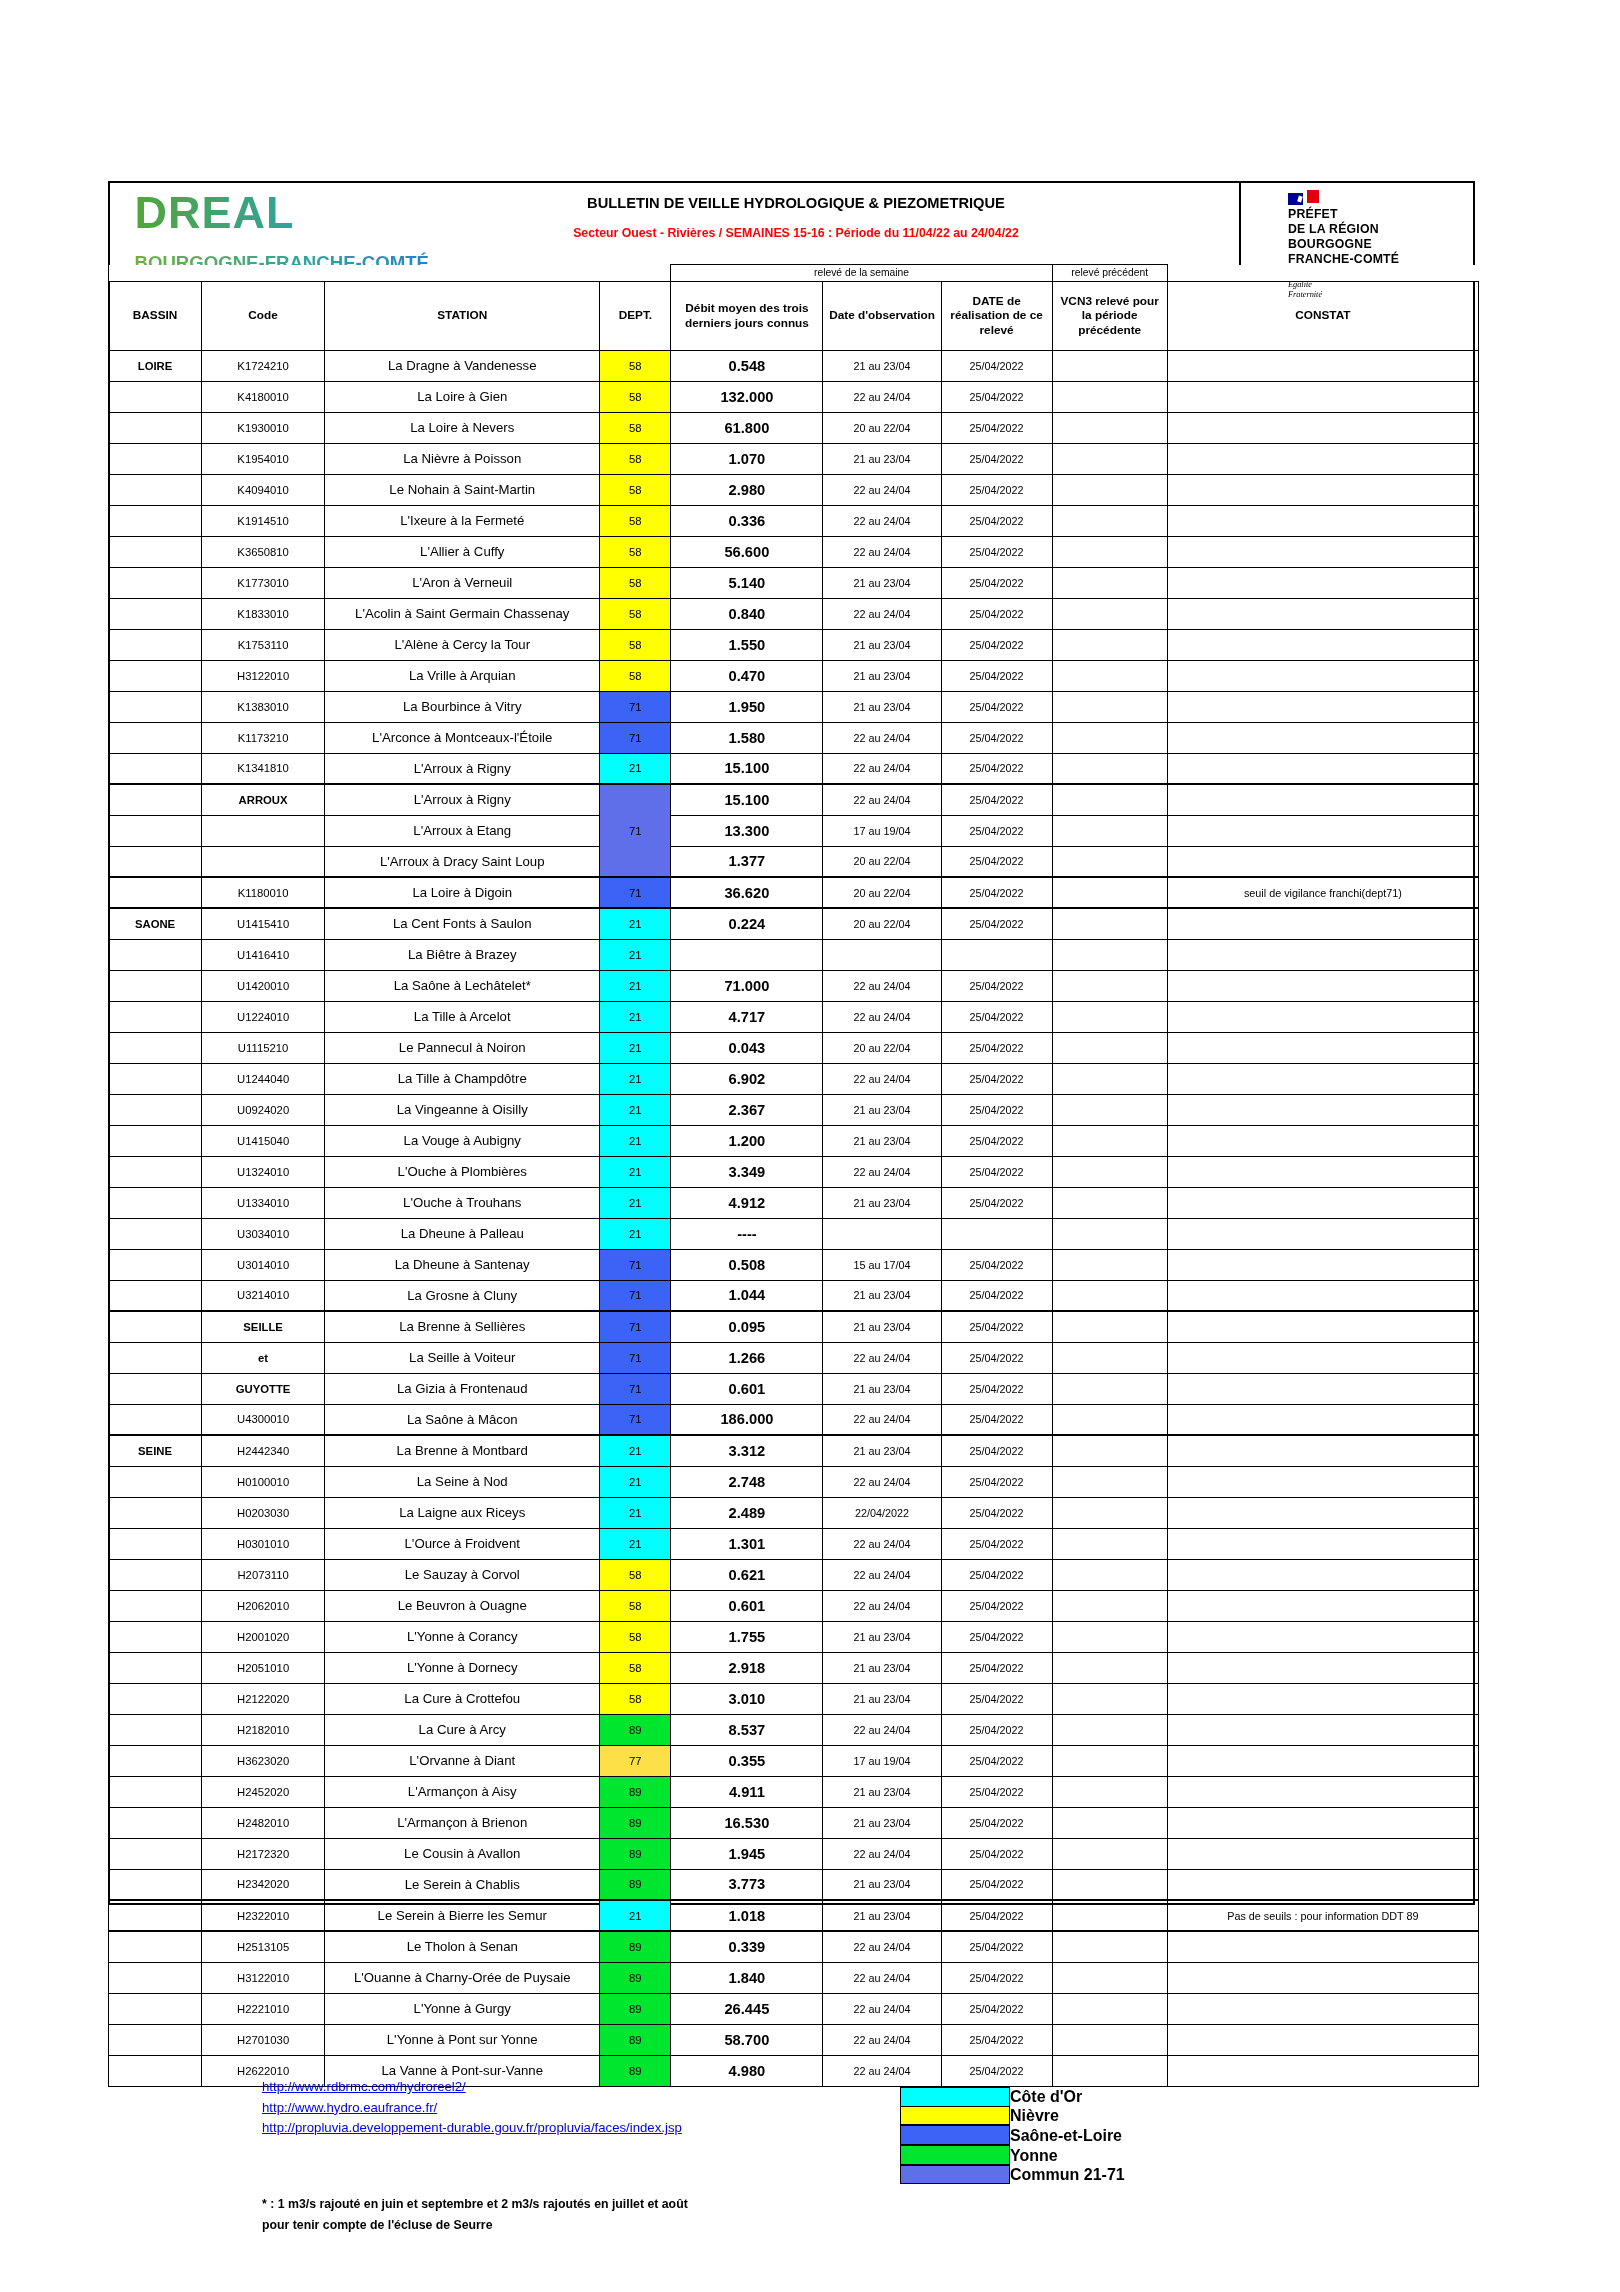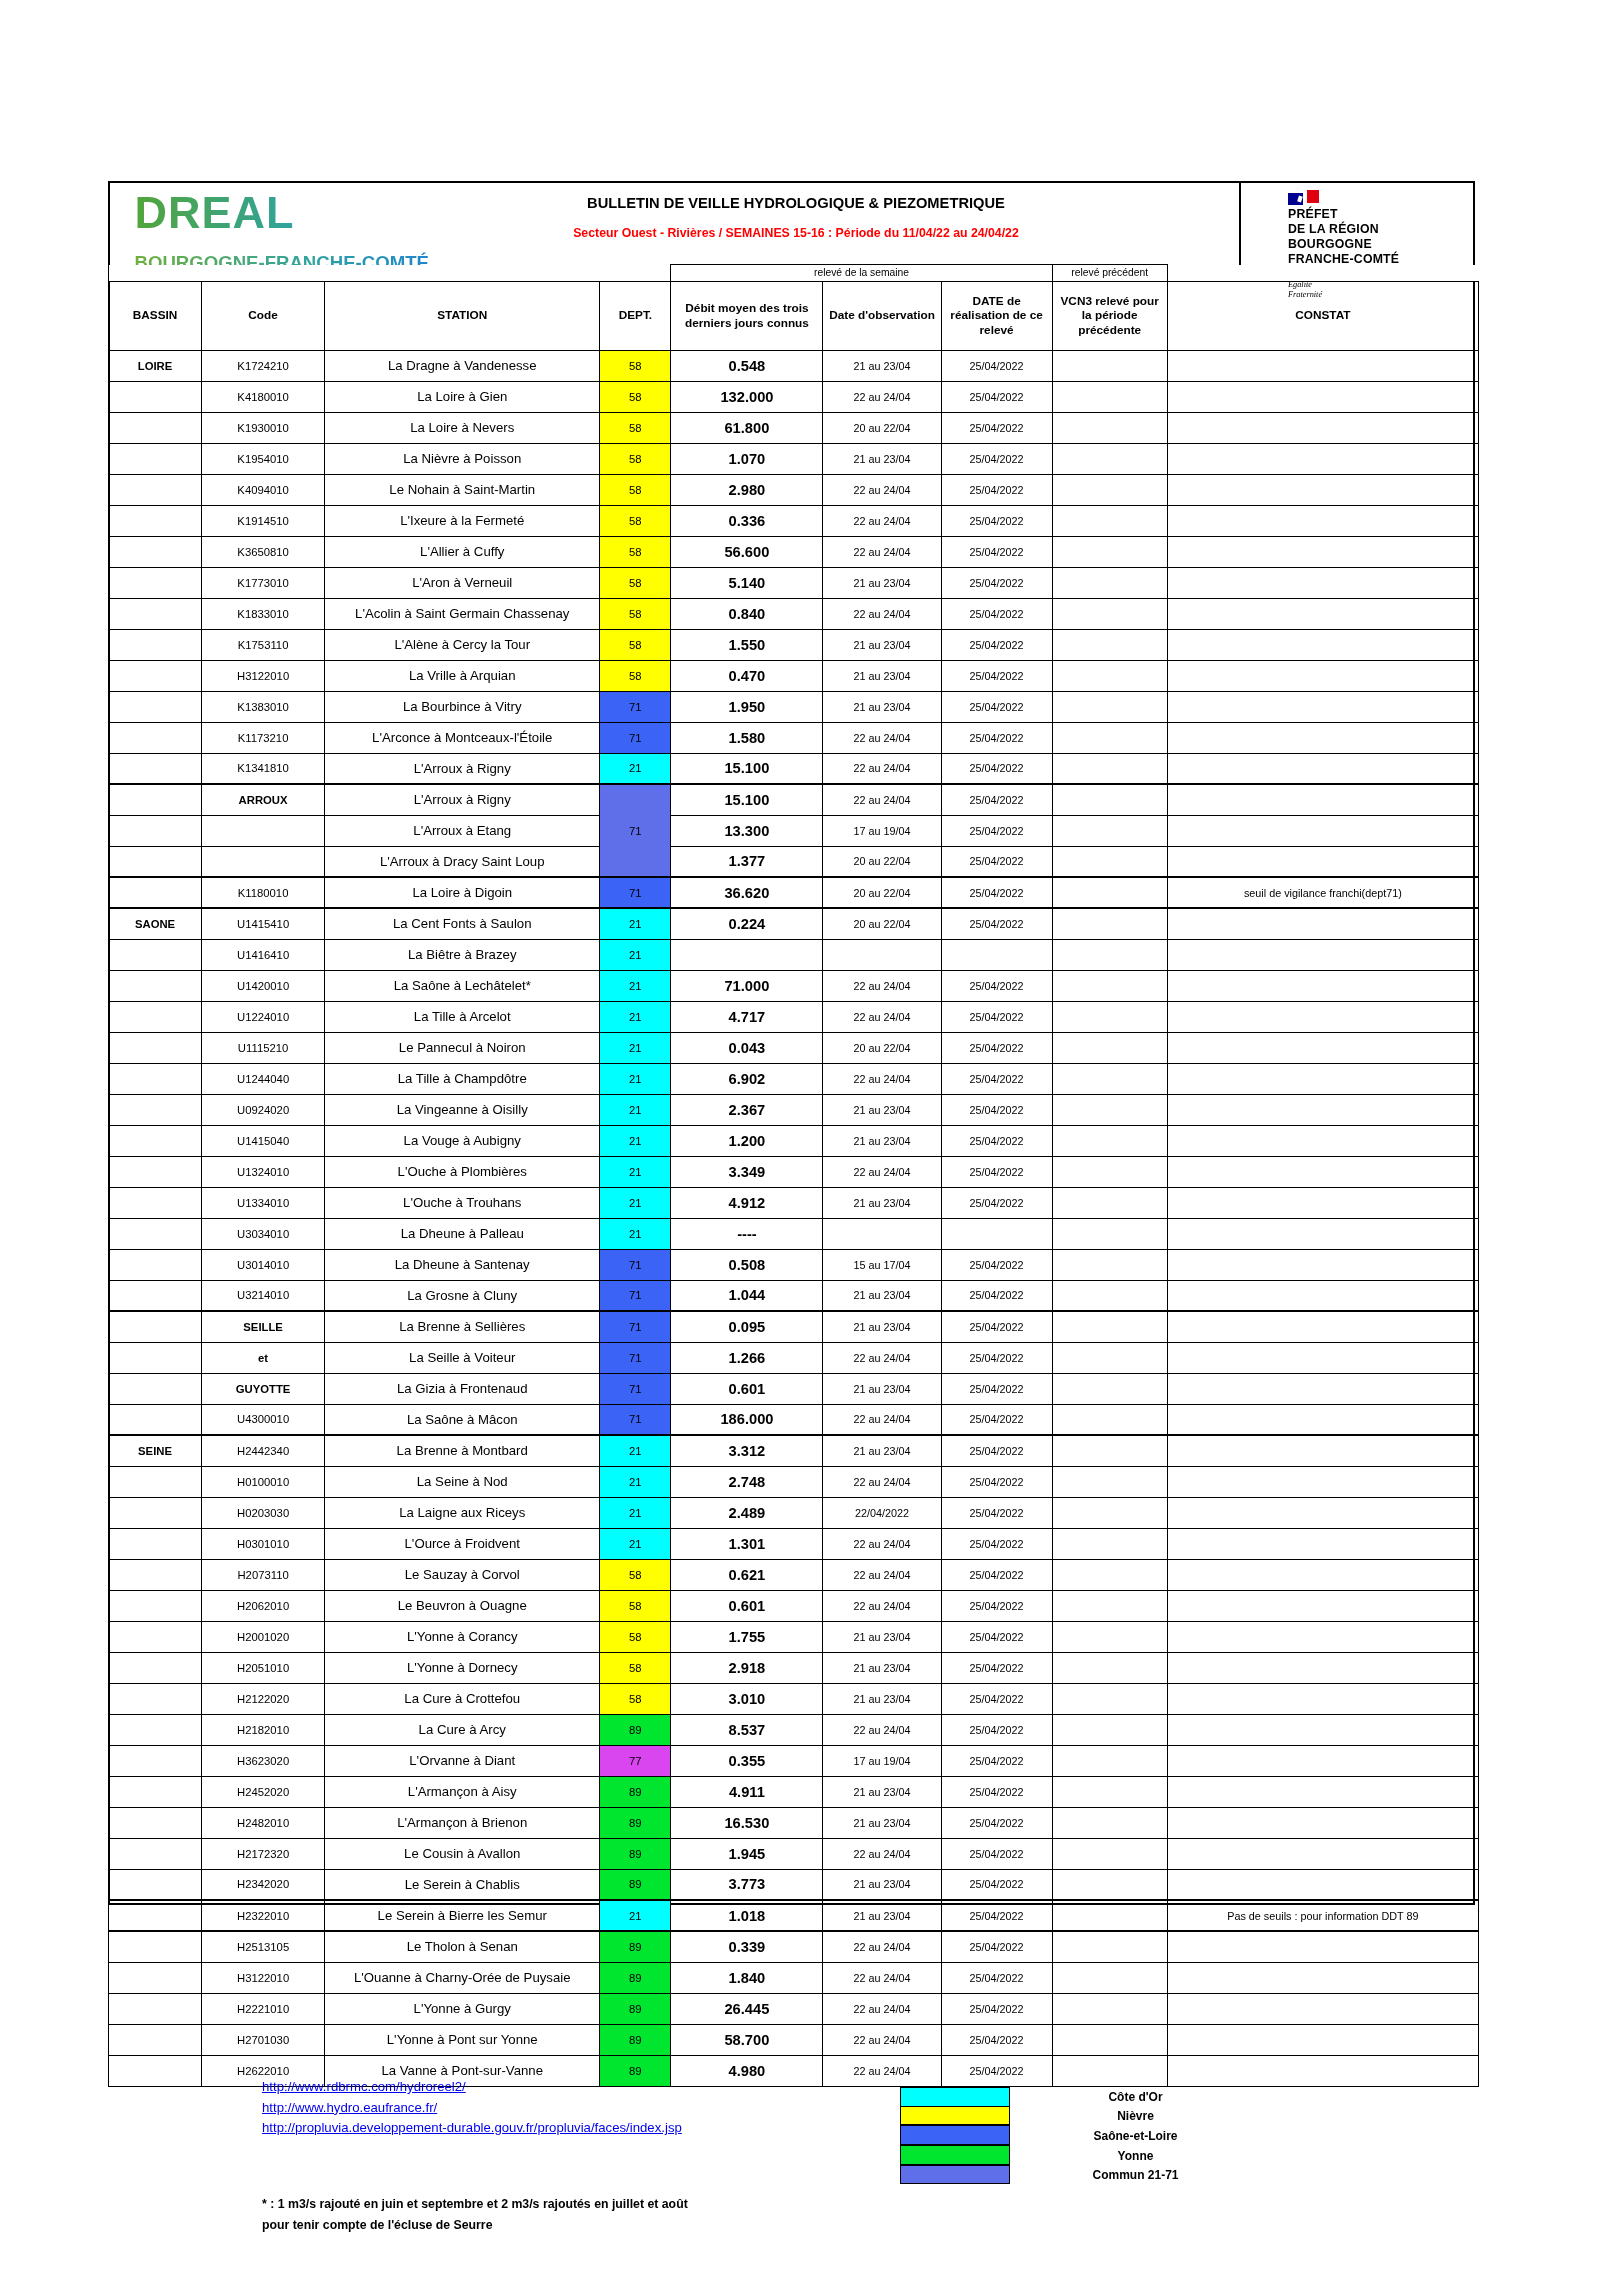--- a/index.html
+++ b/index.html
@@ -39,21 +39,21 @@
   td.dateobs,td.datereal{font-size:10.8px;}
   td.constat{font-size:10.8px;}
   tr.thick td{border-top:2.9px solid #000;}
   
   .links{position:absolute;left:152px;top:1894px;line-height:20.6px;font-size:13.2px;}
   .links a{color:#0000EE;text-decoration:underline;display:block;}
   .legend{position:absolute;left:790px;top:1904px;}
   .legrow{height:19.6px;display:flex;align-items:center;}
   .sw{width:110px;height:19.6px;border:1.5px solid #000;box-sizing:border-box;margin-top:-1.5px;}
   .legrow:first-child .sw{margin-top:0;}
-  .leglabel{width:225px;text-align:center;font-size:12px;font-weight:bold;padding-left:13px;}
+  .leglabel{width:225px;font-size:16px;font-weight:bold;}
   .note{position:absolute;left:152px;top:2011px;font-size:12.3px;font-weight:bold;line-height:20.6px;}
 </style>
 </head>
 <body>
 
 <div class="doc">
 
   <div class="logo">
     <div class="dreal-name">DREAL</div>
     <div class="dreal-sub">BOURGOGNE-FRANCHE-COMTÉ</div>
@@ -603,21 +603,21 @@
           <td class="debit">8.537</td>
           <td class="dateobs">22 au 24/04</td>
           <td class="datereal">25/04/2022</td>
           <td class="vcn3"></td>
           <td class="constat"></td>
         </tr>
         <tr>
           <td class="bassin"></td>
           <td class="code">H3623020</td>
           <td class="station">L'Orvanne à Diant</td>
-          <td class="dept" style="background: #d946ef;">77</td>
+          <td class="dept" style="background: #fde047;">77</td>
           <td class="debit">0.355</td>
           <td class="dateobs">17 au 19/04</td>
           <td class="datereal">25/04/2022</td>
           <td class="vcn3"></td>
           <td class="constat"></td>
         </tr>
         <tr>
           <td class="bassin"></td>
           <td class="code">H2452020</td>
           <td class="station">L'Armançon à Aisy</td>

